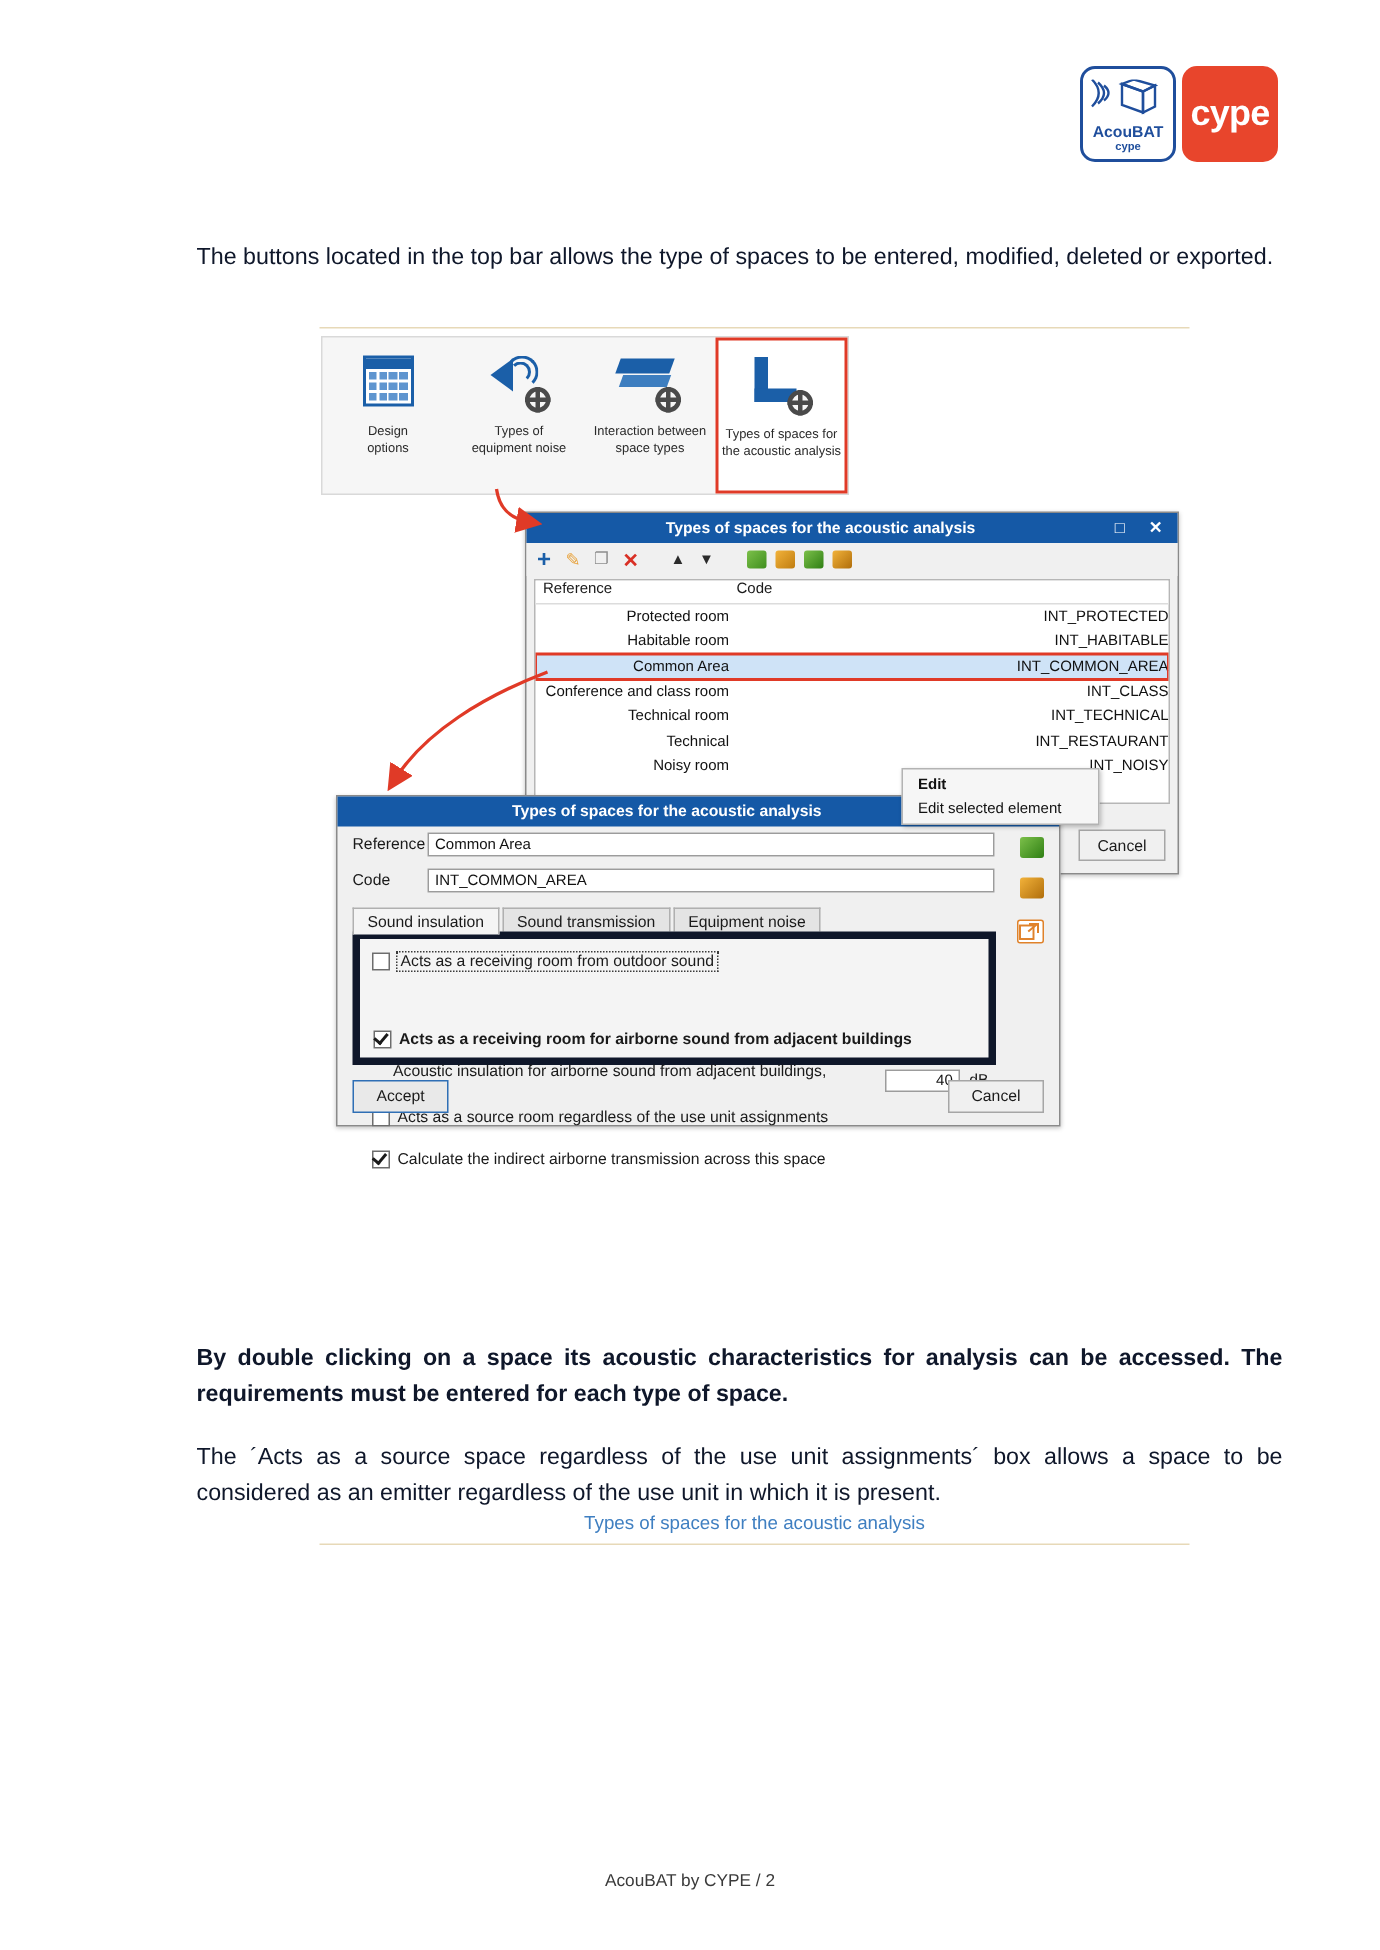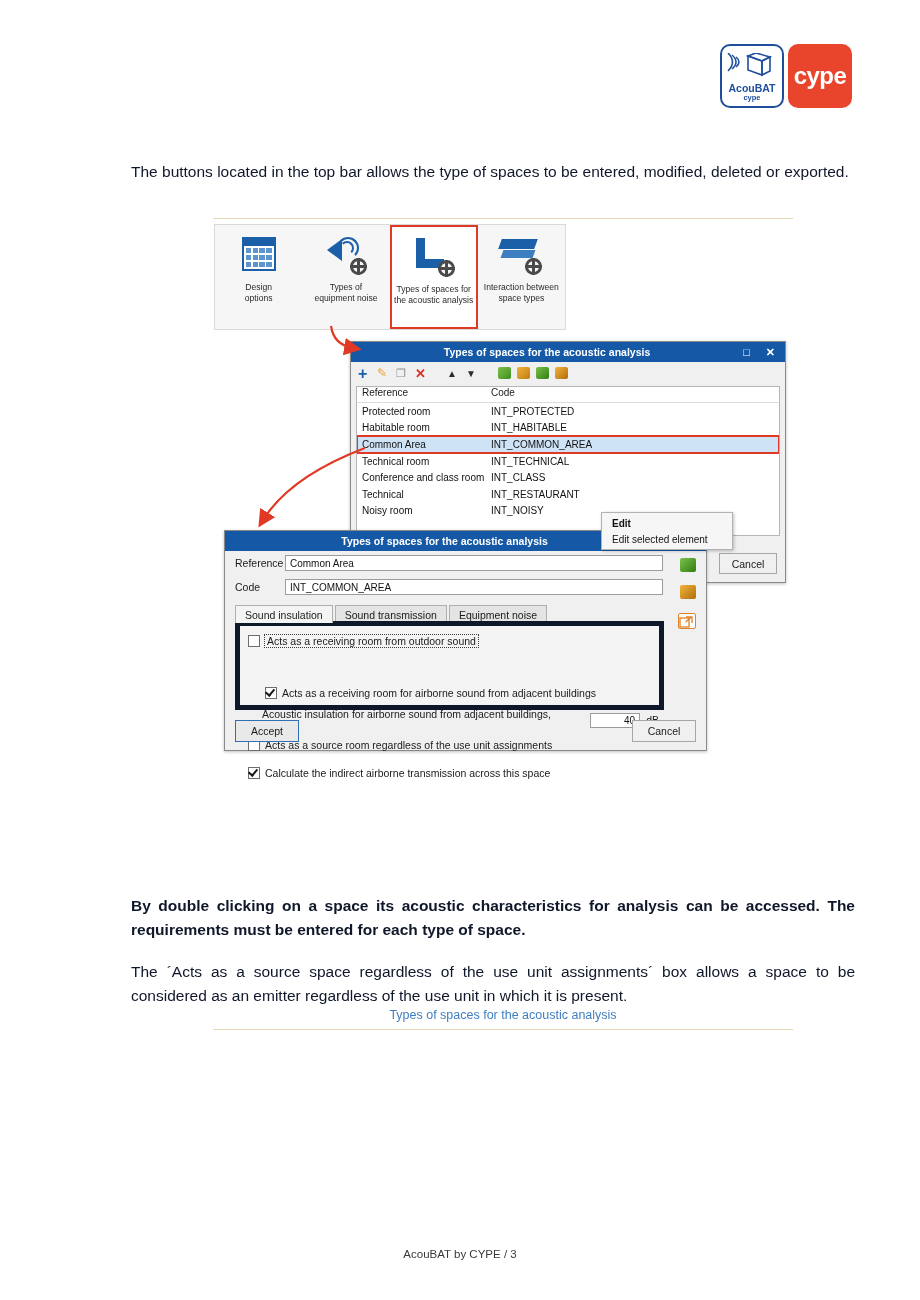--- a/index.html
+++ b/index.html
@@ -310,20 +310,21 @@
     background: #ffffff;
   }
   .grid-head .c1 { width: 129px; padding-left: 5px; box-sizing: border-box; }
   .grid-head .c2 { flex: 1; padding-left: 5px; box-sizing: border-box; }
   .grow {
     display: flex;
     height: 16.6px;
     font-size: 10px;
     align-items: center;
     color: #111;
+    text-align: right;
   }
   .grow .c1 { width: 129px; padding-left: 5px; box-sizing: border-box; }
   .grow .c2 { flex: 1; padding-left: 5px; box-sizing: border-box; }
   .grow.sel {
     background: #cfe3f7;
   }
   .grow.sel-outline {
     outline: 2px solid #e03a27;
     outline-offset: -1px;
     position: relative;
@@ -565,35 +566,35 @@
     <div class="rib-btn">
       <div class="rib-icon ic-spk">
         <div class="cone"></div>
         <div class="arc a1"></div>
         <div class="arc a2"></div>
         <div class="ic-gear"></div>
       </div>
       <div class="lbl">Types of<br>equipment noise</div>
     </div>
 
-    <div class="rib-btn selected">
-      <div class="rib-icon ic-L">
-        <div class="lshape"></div>
-        <div class="ic-gear"></div>
-      </div>
-      <div class="lbl">Types of spaces for<br>the acoustic analysis</div>
-    </div>
-
     <div class="rib-btn">
       <div class="rib-icon ic-int">
         <div class="plate"></div>
         <div class="plate2"></div>
         <div class="ic-gear"></div>
       </div>
       <div class="lbl">Interaction between<br>space types</div>
+    </div>
+
+    <div class="rib-btn selected">
+      <div class="rib-icon ic-L">
+        <div class="lshape"></div>
+        <div class="ic-gear"></div>
+      </div>
+      <div class="lbl">Types of spaces for<br>the acoustic analysis</div>
     </div>
   </div>
 
   <div class="win" id="win1">
     <div class="win-title">
       <div class="t">Types of spaces for the acoustic analysis</div>
       <div class="win-btns">
         <span>□</span>
         <span>✕</span>
       </div>
@@ -624,26 +625,26 @@
       </div>
       <div class="grow">
         <div class="c1">Habitable room</div>
         <div class="c2">INT_HABITABLE</div>
       </div>
       <div class="grow sel sel-outline">
         <div class="c1">Common Area</div>
         <div class="c2">INT_COMMON_AREA</div>
       </div>
       <div class="grow">
+        <div class="c1">Conference and class room</div>
+        <div class="c2">INT_CLASS</div>
+      </div>
+      <div class="grow">
         <div class="c1">Technical room</div>
         <div class="c2">INT_TECHNICAL</div>
-      </div>
-      <div class="grow">
-        <div class="c1">Conference and class room</div>
-        <div class="c2">INT_CLASS</div>
       </div>
       <div class="grow">
         <div class="c1">Technical</div>
         <div class="c2">INT_RESTAURANT</div>
       </div>
       <div class="grow">
         <div class="c1">Noisy room</div>
         <div class="c2">INT_NOISY</div>
       </div>
     </div>
@@ -690,21 +691,21 @@
       <div class="tab">Sound transmission</div>
       <div class="tab">Equipment noise</div>
     </div>
 
     <div class="tabpanel">
       <div class="chk-row" style="left:8px; top:9px;">
         <div class="cbox"></div>
         <div class="focus-box">Acts as a receiving room from outdoor sound</div>
       </div>
 
-      <div class="chk-row" style="left:25px; top:61px;">
+      <div class="chk-row" style="left:9px; top:61px;font-weight:bold;">
         <div class="cbox on"></div>
         <div>Acts as a receiving room for airborne sound from adjacent buildings</div>
       </div>
 
       <div class="chk-row" style="left:22px; top:82px;">
         <div style="margin-right:8px;">Acoustic insulation for airborne sound from adjacent buildings, DnT,A</div>
         <div class="numfield">40</div>
         <div style="margin-left:6px;">dB</div>
       </div>
 
@@ -732,13 +733,13 @@
     <path d="M118,108 C120,122 128,128 140,130" stroke="#e03a27" stroke-width="2.2" fill="none" marker-end="url(#ah)"></path>
     <path d="M152,230 C110,246 70,270 50,302" stroke="#e03a27" stroke-width="2.2" fill="none" marker-end="url(#ah)"></path>
   </svg>
 
   <div class="fig-caption">Types of spaces for the acoustic analysis</div>
 </div>
 
 <div class="para" id="p2">By double clicking on a space its acoustic characteristics for analysis can be accessed. The requirements must be entered for each type of space.</div>
 <div class="para" id="p3">The ´Acts as a source space regardless of the use unit assignments´ box allows a space to be considered as an emitter regardless of the use unit in which it is present.</div>
 
-<div class="footer">AcouBAT by CYPE  /  3</div>
+<div class="footer">AcouBAT by CYPE  /  2</div>
 
 </body></html>

